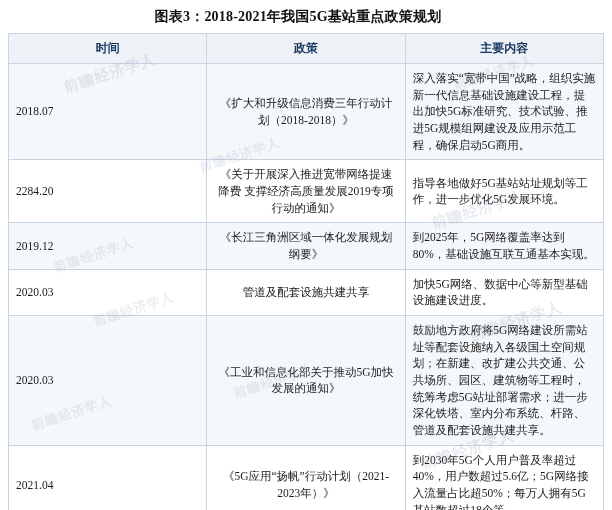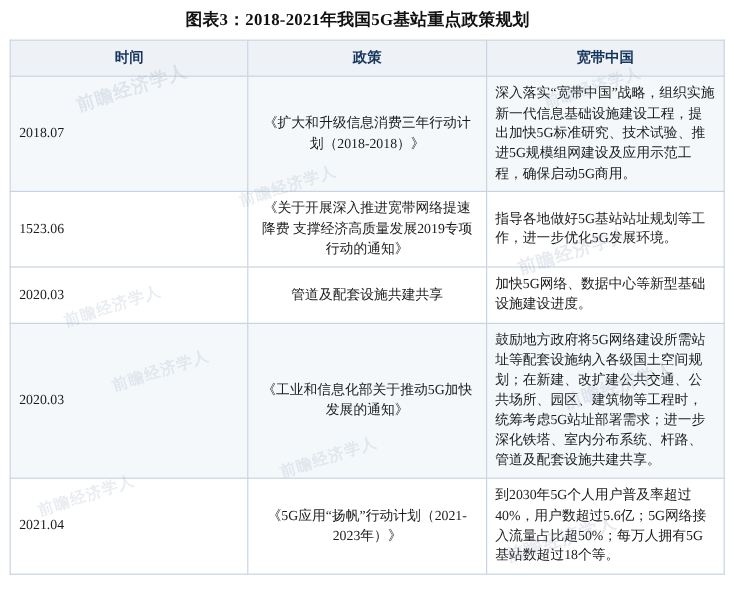--- a/index.html
+++ b/index.html
@@ -98,33 +98,38 @@
 
 <div class="page">
 
   <div class="title">图表3：2018-2021年我国5G基站重点政策规划</div>
 
   <table class="policy-table">
     <thead>
       <tr>
         <th>时间</th>
         <th>政策</th>
-        <th>宽带中国</th>
+        <th>主要内容</th>
       </tr>
     </thead>
     <tbody>
       <tr class="row-alt">
         <td class="col-time">2018.07</td>
         <td class="col-policy">《扩大和升级信息消费三年行动计划（2018-2018）》</td>
         <td class="col-content">深入落实“宽带中国”战略，组织实施新一代信息基础设施建设工程，提出加快5G标准研究、技术试验、推进5G规模组网建设及应用示范工程，确保启动5G商用。</td>
       </tr>
       <tr class="row-plain">
-        <td class="col-time">1523.06</td>
+        <td class="col-time">2284.20</td>
         <td class="col-policy">《关于开展深入推进宽带网络提速降费 支撑经济高质量发展2019专项行动的通知》</td>
         <td class="col-content">指导各地做好5G基站站址规划等工作，进一步优化5G发展环境。</td>
+      </tr>
+      <tr class="row-alt">
+        <td class="col-time">2019.12</td>
+        <td class="col-policy">《长江三角洲区域一体化发展规划纲要》</td>
+        <td class="col-content">到2025年，5G网络覆盖率达到80%，基础设施互联互通基本实现。</td>
       </tr>
       <tr class="row-plain">
         <td class="col-time">2020.03</td>
         <td class="col-policy">管道及配套设施共建共享</td>
         <td class="col-content">加快5G网络、数据中心等新型基础设施建设进度。</td>
       </tr>
       <tr class="row-alt">
         <td class="col-time">2020.03</td>
         <td class="col-policy">《工业和信息化部关于推动5G加快发展的通知》</td>
         <td class="col-content">鼓励地方政府将5G网络建设所需站址等配套设施纳入各级国土空间规划；在新建、改扩建公共交通、公共场所、园区、建筑物等工程时，统筹考虑5G站址部署需求；进一步深化铁塔、室内分布系统、杆路、管道及配套设施共建共享。</td>

